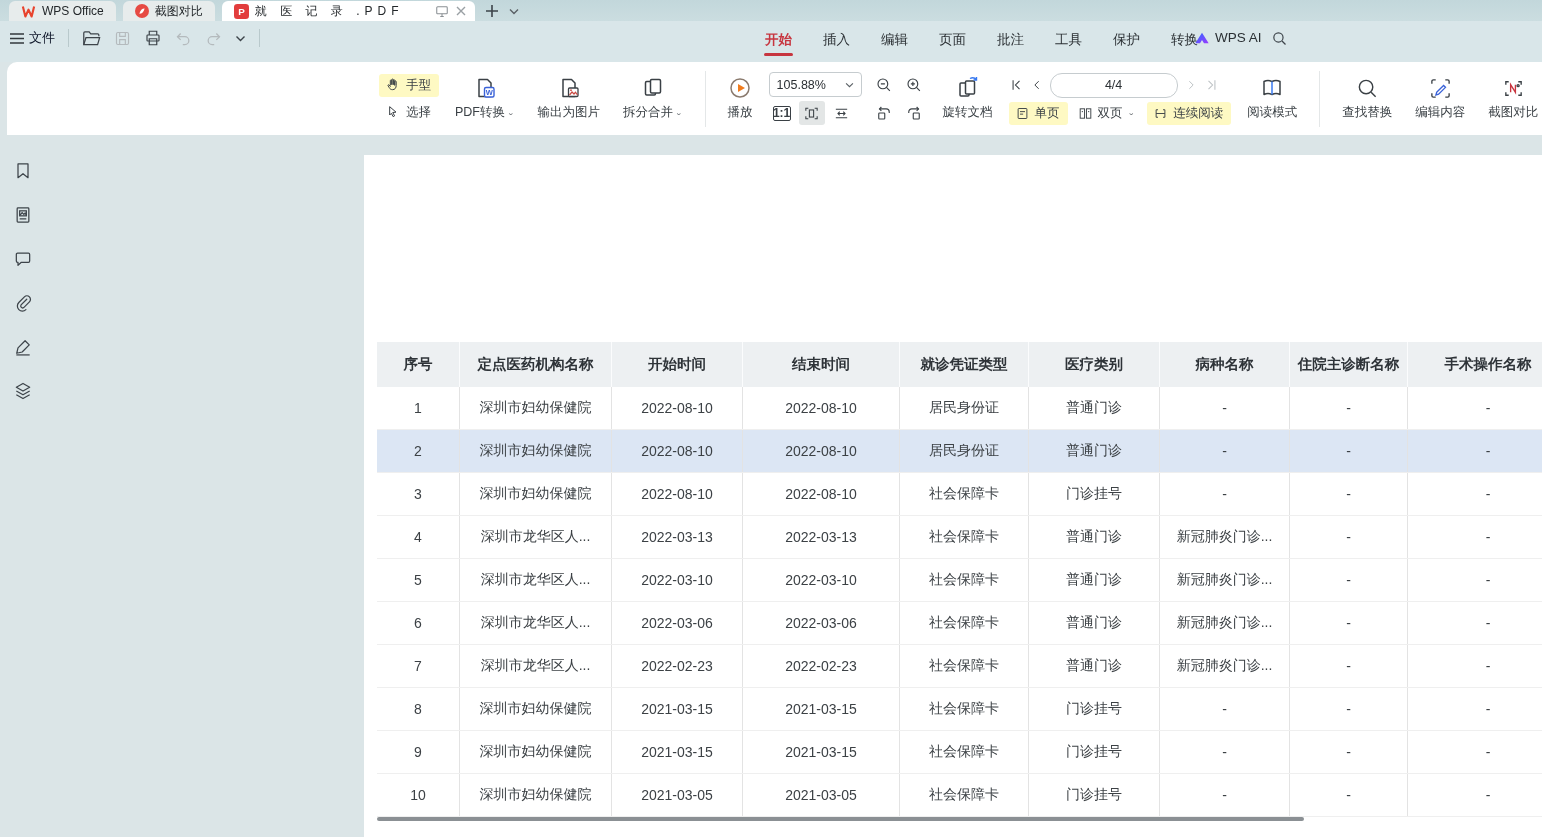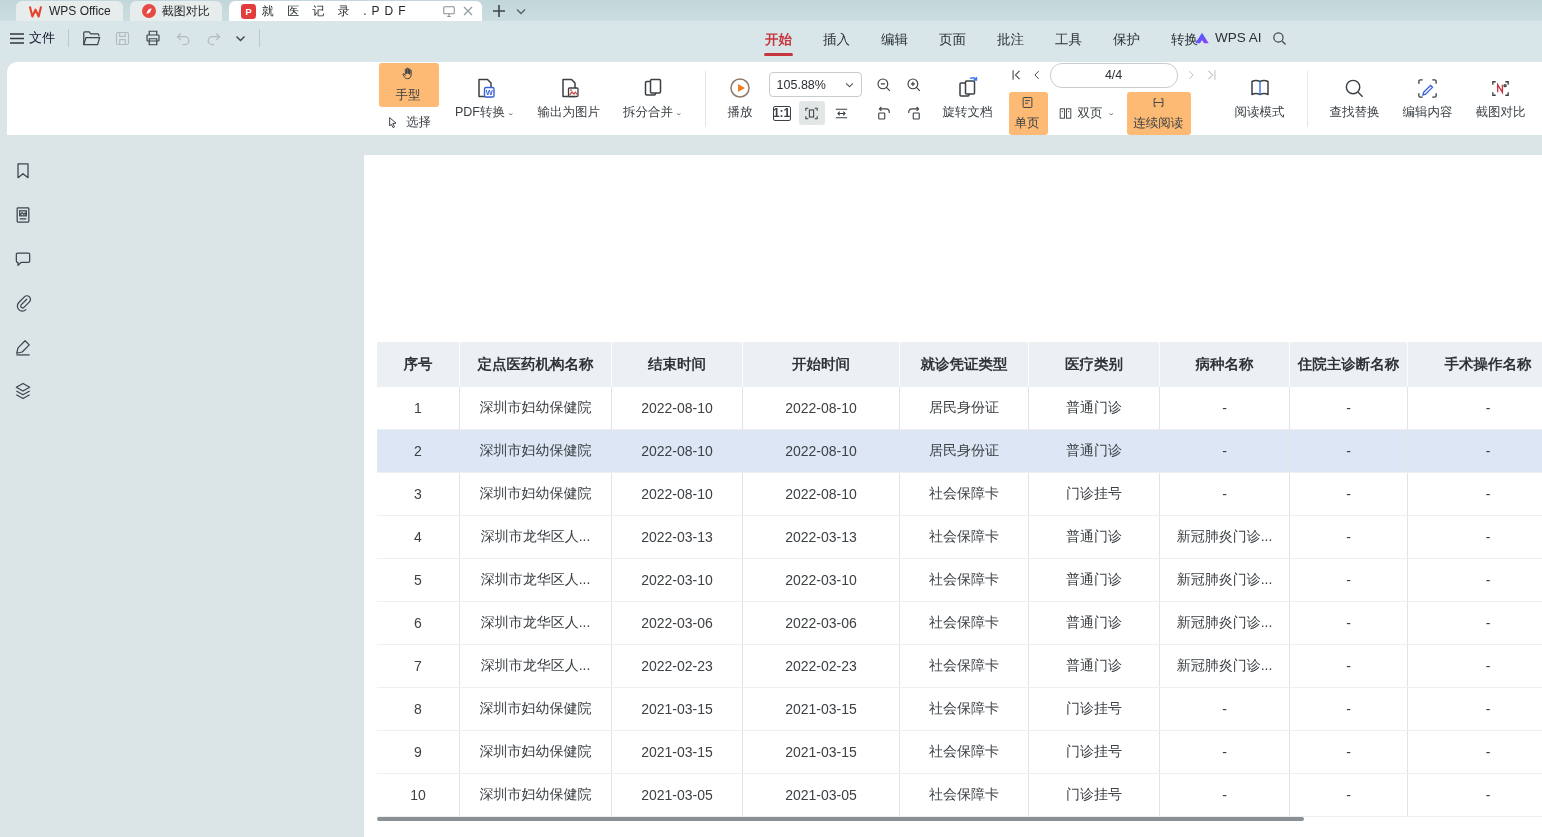--- a/index.html
+++ b/index.html
@@ -2,21 +2,21 @@
 <html><head>
 <meta charset="utf-8">
 <style>
   * { margin:0; padding:0; box-sizing:border-box; }
   html,body { width:1542px; height:837px; overflow:hidden; }
   body { font-family:"Liberation Sans","DejaVu Sans",sans-serif; }
   .window { position:relative; width:1542px; height:837px; background:#dbe5e7; overflow:hidden; }
 
   
   .tabbar { position:absolute; left:0; top:0; width:100%; height:21px;
-            background:linear-gradient(#c2d7db,#cbdde0); display:flex; align-items:flex-end; padding-left:16px; }
+            background:linear-gradient(#c2d7db,#cbdde0); display:flex; align-items:flex-end; padding-left:9px; }
   .tab { height:20px; display:flex; align-items:center; gap:6px; padding:0 12px;
          font-size:12px; color:#23272a; border-radius:6px 6px 0 0; cursor:default; white-space:nowrap; }
   .tab.inactive { background:#e7ecec; margin-right:7px; }
   .tab.active { background:#ffffff; padding-right:8px; }
   .tab .doc-title { letter-spacing:5px; margin-right:26px; }
   .tab-extra { display:flex; align-items:center; gap:10px; margin-left:10px; height:20px; }
   .icbtn { display:flex; align-items:center; justify-content:center; }
 
   
   .menubar { position:absolute; left:0; top:21px; width:100%; height:41px; background:#d9e6e9; }
@@ -30,21 +30,21 @@
   .ai-item { position:absolute; left:1194px; top:9px; display:flex; align-items:center; gap:5px; font-size:13.5px; color:#2b3034; }
   .menu-search { position:absolute; left:1271px; top:9px; }
   .repeat-wrap { display:contents; }
 
   
   .ribbon { position:absolute; left:7px; top:62px; width:1535px; height:73px; background:#ffffff;
             border-radius:10px 0 0 0; display:flex; align-items:center; }
   .ribbon-inner { display:flex; align-items:center; height:100%; padding-left:372px; gap:9px; }
   .stackcol { display:flex; flex-direction:column; gap:4px; justify-content:center; }
   .small-btn { display:flex; align-items:center; gap:5px; font-size:12.5px; color:#3a4045; padding:3px 8px 3px 6px; border-radius:3px; white-space:nowrap; }
-  .small-btn.selected { background:#fdba74;flex-direction:column; }
+  .small-btn.selected { background:#fef9c3; }
   .big-btn { display:flex; flex-direction:column; align-items:center; justify-content:center; gap:4px;
              font-size:12.5px; color:#3a4045; padding:2px 7px; white-space:nowrap; }
   .big-btn .lbl { display:flex; align-items:center; gap:2px; }
   .groupdiv { width:1px; height:56px; background:#e4e7e8; margin:0 6px; }
   .zoombox { width:93px; height:25px; border:1px solid #c6cccf; border-radius:4px; background:#fff;
              display:flex; align-items:center; justify-content:space-between; padding:0 7px; font-size:12.5px; color:#2b3034; }
   .iconrow { display:flex; align-items:center; gap:4px; }
   .sq { width:26px; height:24px; display:flex; align-items:center; justify-content:center; border-radius:3px; color:#3a4045; }
   .sq.selected { background:#e3e6e6; }
   .one2one { width:18px; height:15px; border:1.4px solid #3a4045; border-radius:2px; font-size:12px; font-weight:bold;
@@ -497,22 +497,22 @@
         </svg>
     </span>
   </div>
 
   <div class="page">
     <div class="vtable">
       <div class="thead">
 
       <div class="cell h">序号</div>
           <div class="cell h">定点医药机构名称</div>
+          <div class="cell h">开始时间</div>
           <div class="cell h">结束时间</div>
-          <div class="cell h">开始时间</div>
           <div class="cell h">就诊凭证类型</div>
           <div class="cell h">医疗类别</div>
           <div class="cell h">病种名称</div>
           <div class="cell h">住院主诊断名称</div>
           <div class="cell h">手术操作名称</div>
         </div>
       <div class="tbody">
 
           <div class="trow">
             <div class="cell">1</div>

